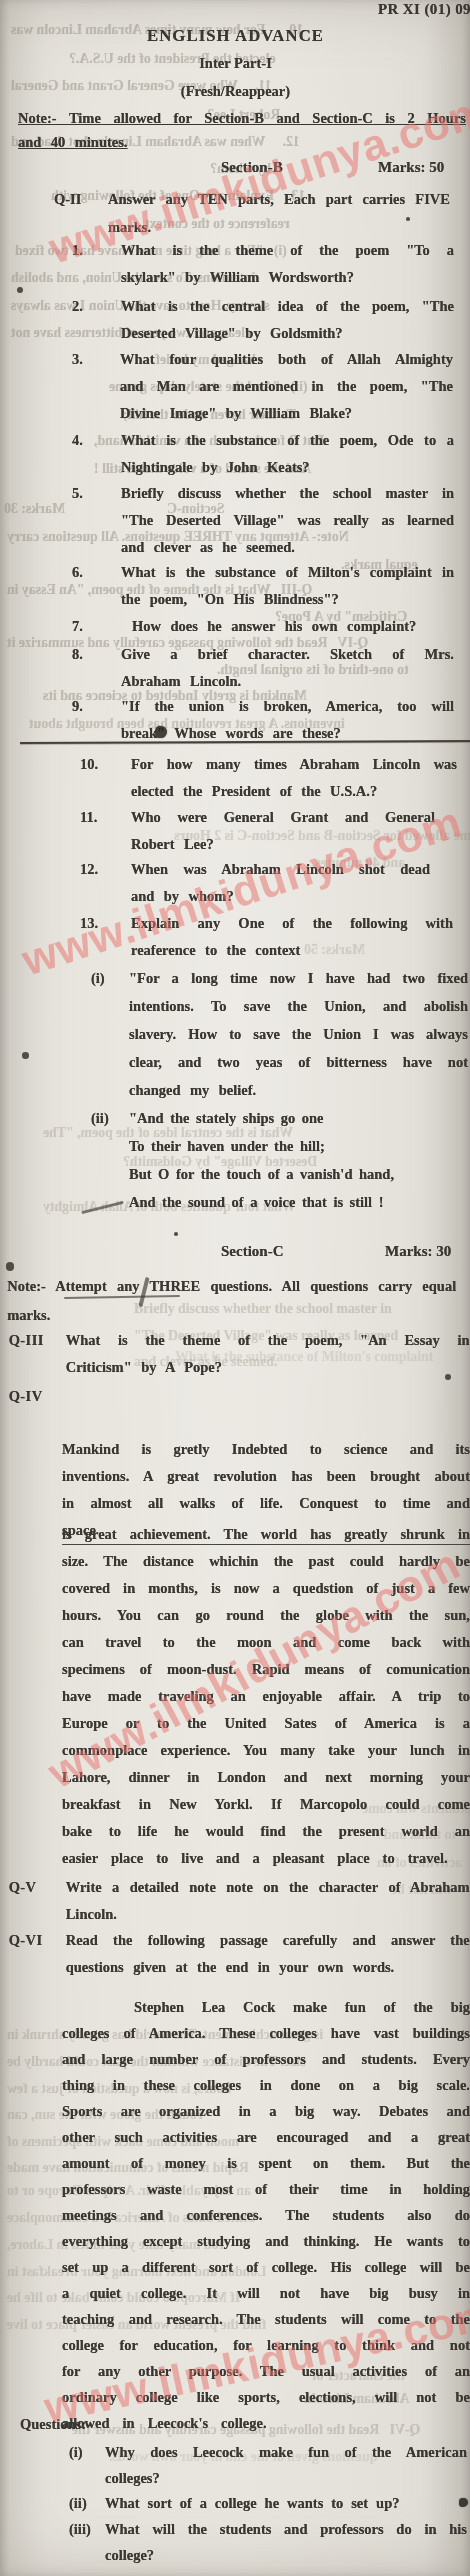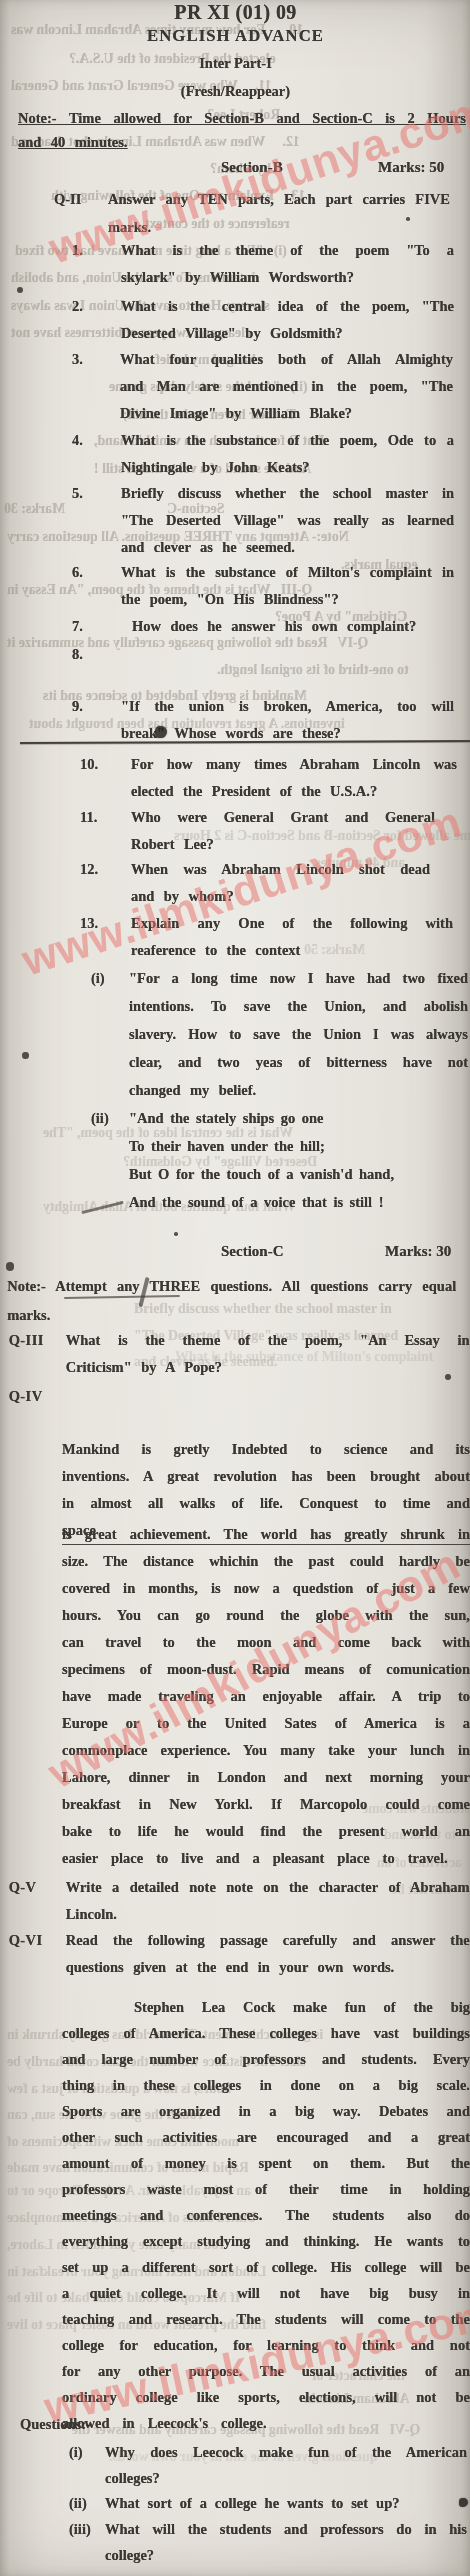--- a/index.html
+++ b/index.html
@@ -13,21 +13,21 @@
     font-size:14.5px;
     color:#3a3631;
     background:
       radial-gradient(ellipse at 50% 40%, rgba(255,255,255,.22), rgba(255,255,255,0) 70%),
       linear-gradient(90deg,#c9c6be 0,#ddDAD2 2%,#e6e3dc 10%,#e8e5de 50%,#e2dfd8 90%,#d2cfc7 98%,#c2bfb7 100%),
       #e4e1da;
     box-shadow:inset 0 0 65px rgba(105,100,90,.30), inset 0 0 10px rgba(95,90,80,.25);
   }
   .abs{position:absolute;}
   .center{left:0;width:471px;text-align:center;}
-  .h-code{font-size:20px;letter-spacing:0.4px;}
+  .h-code{font-size:15px;letter-spacing:0.4px;text-align:right;}
   .h-title{font-size:16.7px;letter-spacing:1.1px;}
   .h-part{font-size:14.5px;}
   .h-session{font-size:14.5px;}
   .note1{left:18px;width:448px;line-height:24px;text-align:justify;word-spacing:5.8px;text-decoration:underline;}
   .note2{left:7.2px;width:449px;line-height:29px;text-align:justify;word-spacing:5.8px;}
   .sec-head{font-size:15px;}
   .marks{font-size:15px;}
   .qrow{line-height:27.5px;}
   .qrow .lbl{position:absolute;left:0;top:0;}
   .qrow .txt{display:block;text-align:justify;word-spacing:5.8px;}
@@ -174,20 +174,21 @@
     <div class="abs qitem" style="top:559px;left:72px">
       <span class="num">6.</span>
       <span class="txt" style="margin-left:49px;width:333px">What is the substance of Milton's complaint in the poem, "On His Blindness"?</span>
     </div>
     <div class="abs qitem" style="top:613px;left:72px">
       <span class="num">7.</span>
       <span class="txt" style="margin-left:60px;width:333px">How does he answer his own complaint?</span>
     </div>
     <div class="abs qitem" style="top:641px;left:72px">
       <span class="num">8.</span>
+      <span class="txt" style="margin-left:49px;width:333px">Give a brief character. Sketch of Mrs. Abraham Lincoln.</span>
     </div>
     <div class="abs qitem" style="top:693px;left:72px">
       <span class="num">9.</span>
       <span class="txt" style="margin-left:49px;width:333px">"If the union is broken, America, too will break"  Whose words are these?</span>
     </div>
 
     <div class="abs divider" style="top:741px"></div>
 
     <div class="abs qitem" style="top:751px;left:80px">
       <span class="num">10.</span>

